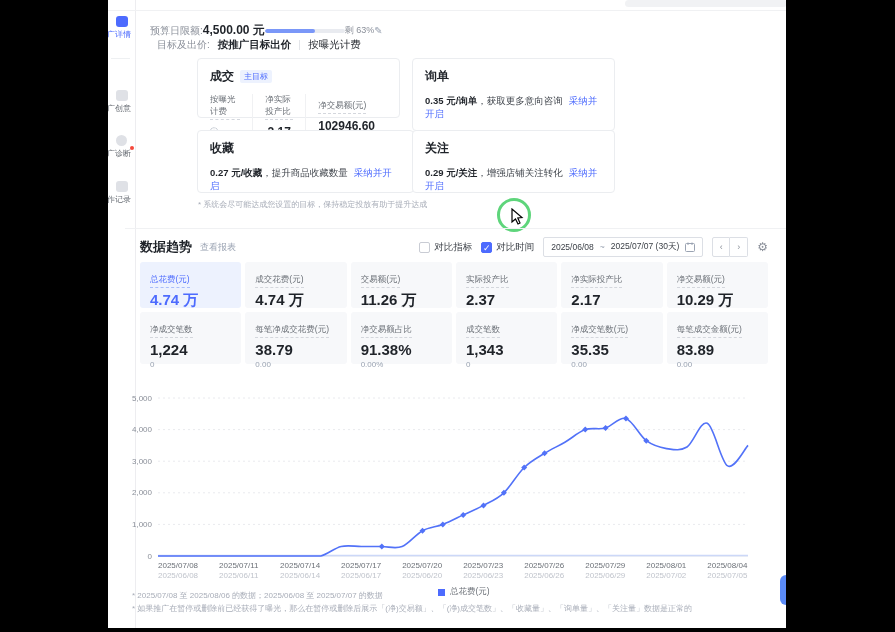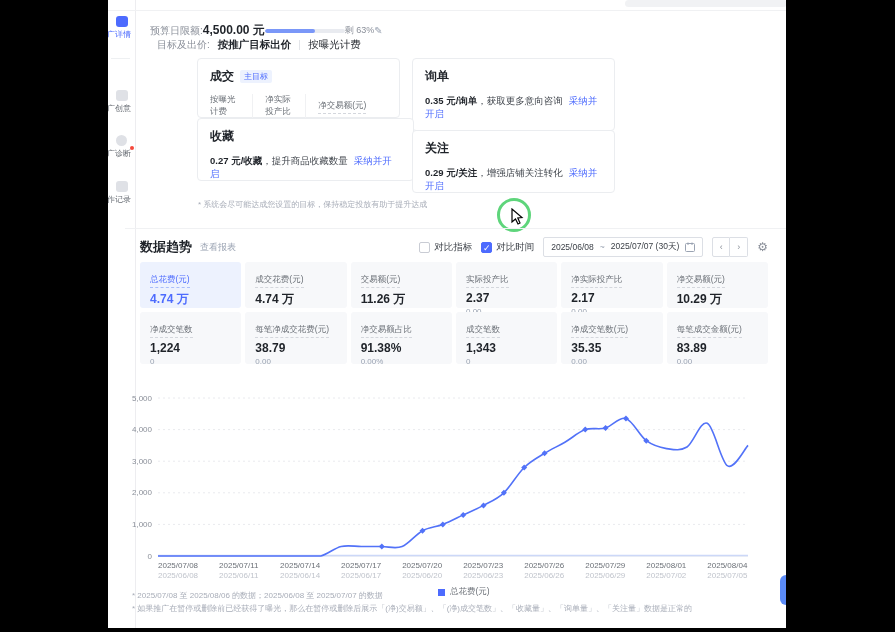--- a/index.html
+++ b/index.html
@@ -64,21 +64,21 @@
   .pager{display:flex;}
   .pg{width:18px;height:20px;border:1px solid #dcdfe5;box-sizing:border-box;display:flex;align-items:center;justify-content:center;font-size:9px;color:#8a8f99;background:#fff;cursor:pointer;}
   .pg:first-child{border-radius:2px 0 0 2px;}
   .pg:last-child{border-radius:0 2px 2px 0;border-left:none;}
   .gear{font-size:12px;color:#8a8f99;cursor:pointer;}
 
   
   .tiles{position:absolute;display:grid;grid-template-columns:repeat(6,1fr);grid-template-rows:46px 52px;gap:4px;}
   .tile{background:#f7f8fa;border-radius:3px;padding:6px 10px;box-sizing:border-box;cursor:pointer;}
   .tile .t-label{display:inline-block;font-size:8.5px;color:#6b7077;border-bottom:1px dashed #d4d7dd;padding-bottom:1px;}
-  .tile .t-val{display:block;font-size:12px;font-weight:bold;color:#1f2329;margin-top:3px;}
+  .tile .t-val{display:block;font-size:15px;font-weight:bold;color:#1f2329;margin-top:3px;}
   .tile .t-sub{display:block;font-size:8px;color:#9aa3b2;margin-top:2px;}
   .tile.sel{background:#edf2fe;}
   .tile.sel .t-label{color:#4d6bfe;border-bottom-color:#a9befc;}
   .tile.sel .t-val{color:#4d6bfe;}
   .tile.sel .t-sub{color:#9db4f7;}
 
   
   .chart{position:absolute;}
   .legend{position:absolute;display:flex;align-items:center;gap:5px;}
   .legend i{width:7px;height:7px;background:#4d6bfe;display:inline-block;}
@@ -152,21 +152,21 @@
           <div class="m-val">102946.60</div>
         </div>
       </div>
     </div>
 
     <div class="gcard" style="left:304px;top:58px;width:203px;height:73px;">
       <div class="gc-title">询单</div>
       <div class="gc-desc"><b>0.35 元/询单</b><span>，获取更多意向咨询</span><span class="gc-link">采纳并开启</span></div>
     </div>
 
-    <div class="gcard" style="left:89px;top:118px;width:217px;height:63px;">
+    <div class="gcard" style="left:89px;top:130px;width:217px;height:63px;">
       <div class="gc-title">收藏</div>
       <div class="gc-desc"><b>0.27 元/收藏</b><span>，提升商品收藏数量</span><span class="gc-link">采纳并开启</span></div>
     </div>
 
     <div class="gcard" style="left:304px;top:130px;width:203px;height:63px;">
       <div class="gc-title">关注</div>
       <div class="gc-desc"><b>0.29 元/关注</b><span>，增强店铺关注转化</span><span class="gc-link">采纳并开启</span></div>
     </div>
 
     <div class="note" style="left:90px;top:199px;">* 系统会尽可能达成您设置的目标，保持稳定投放有助于提升达成</div>

